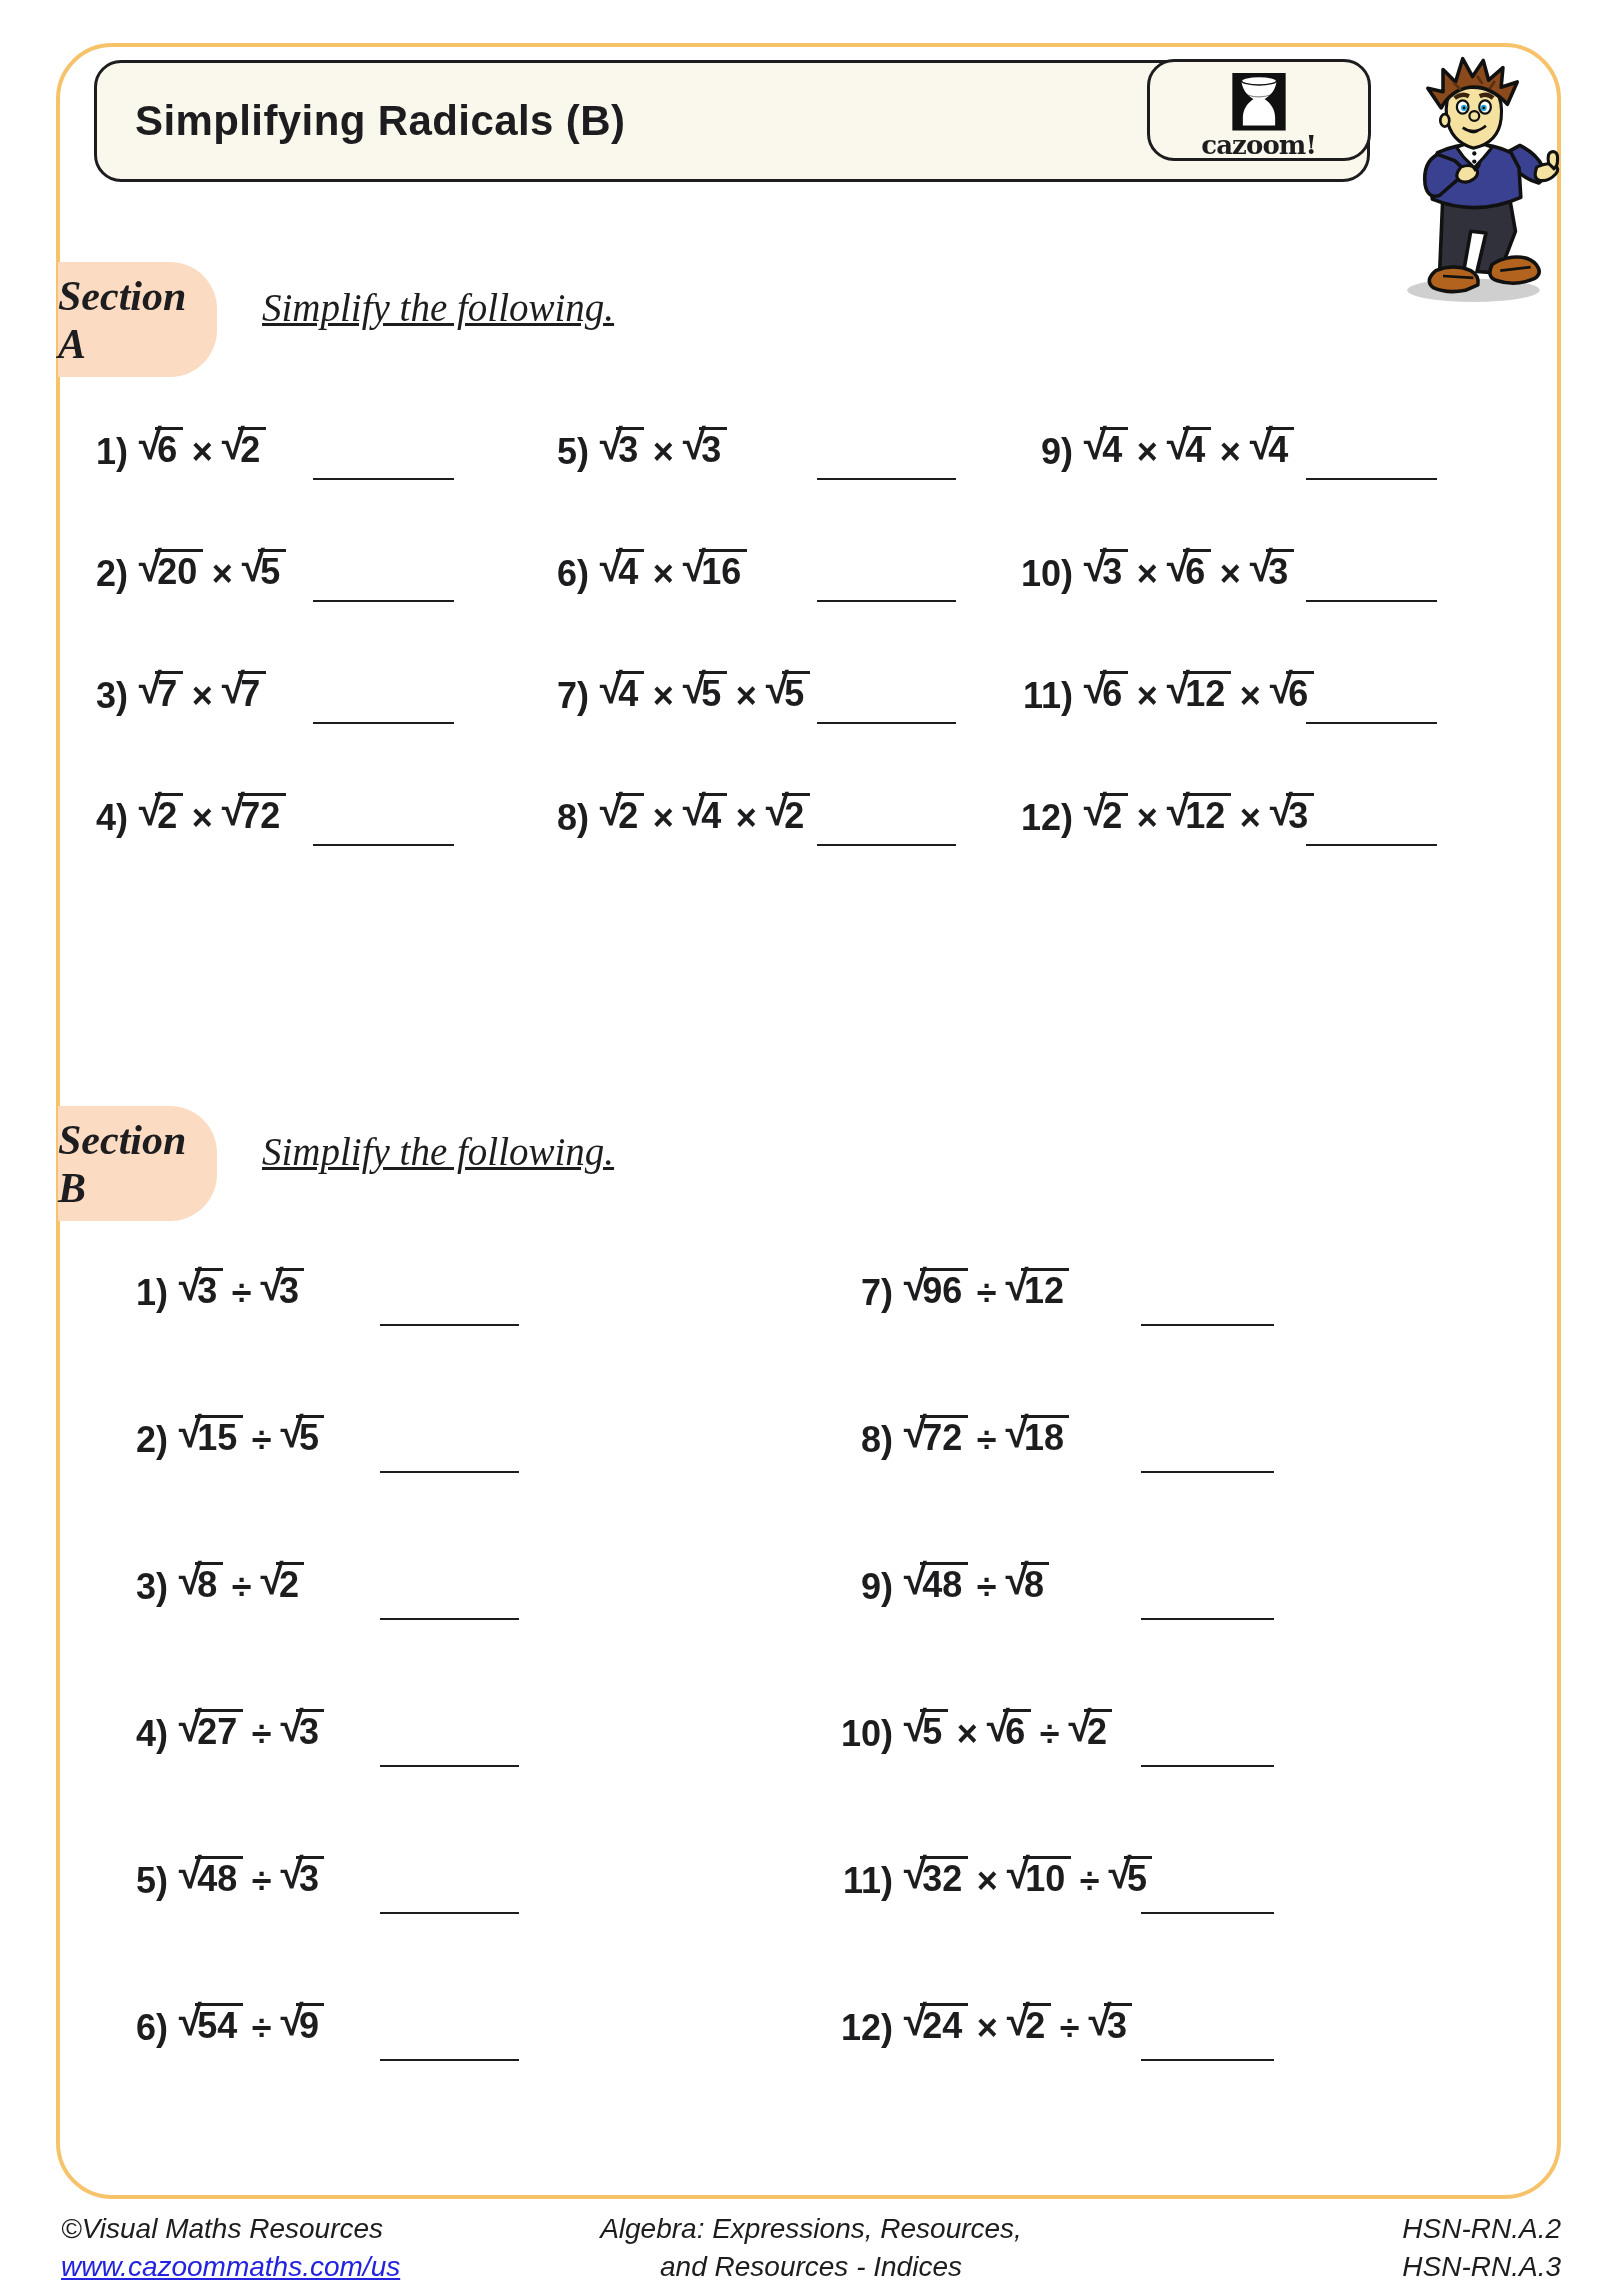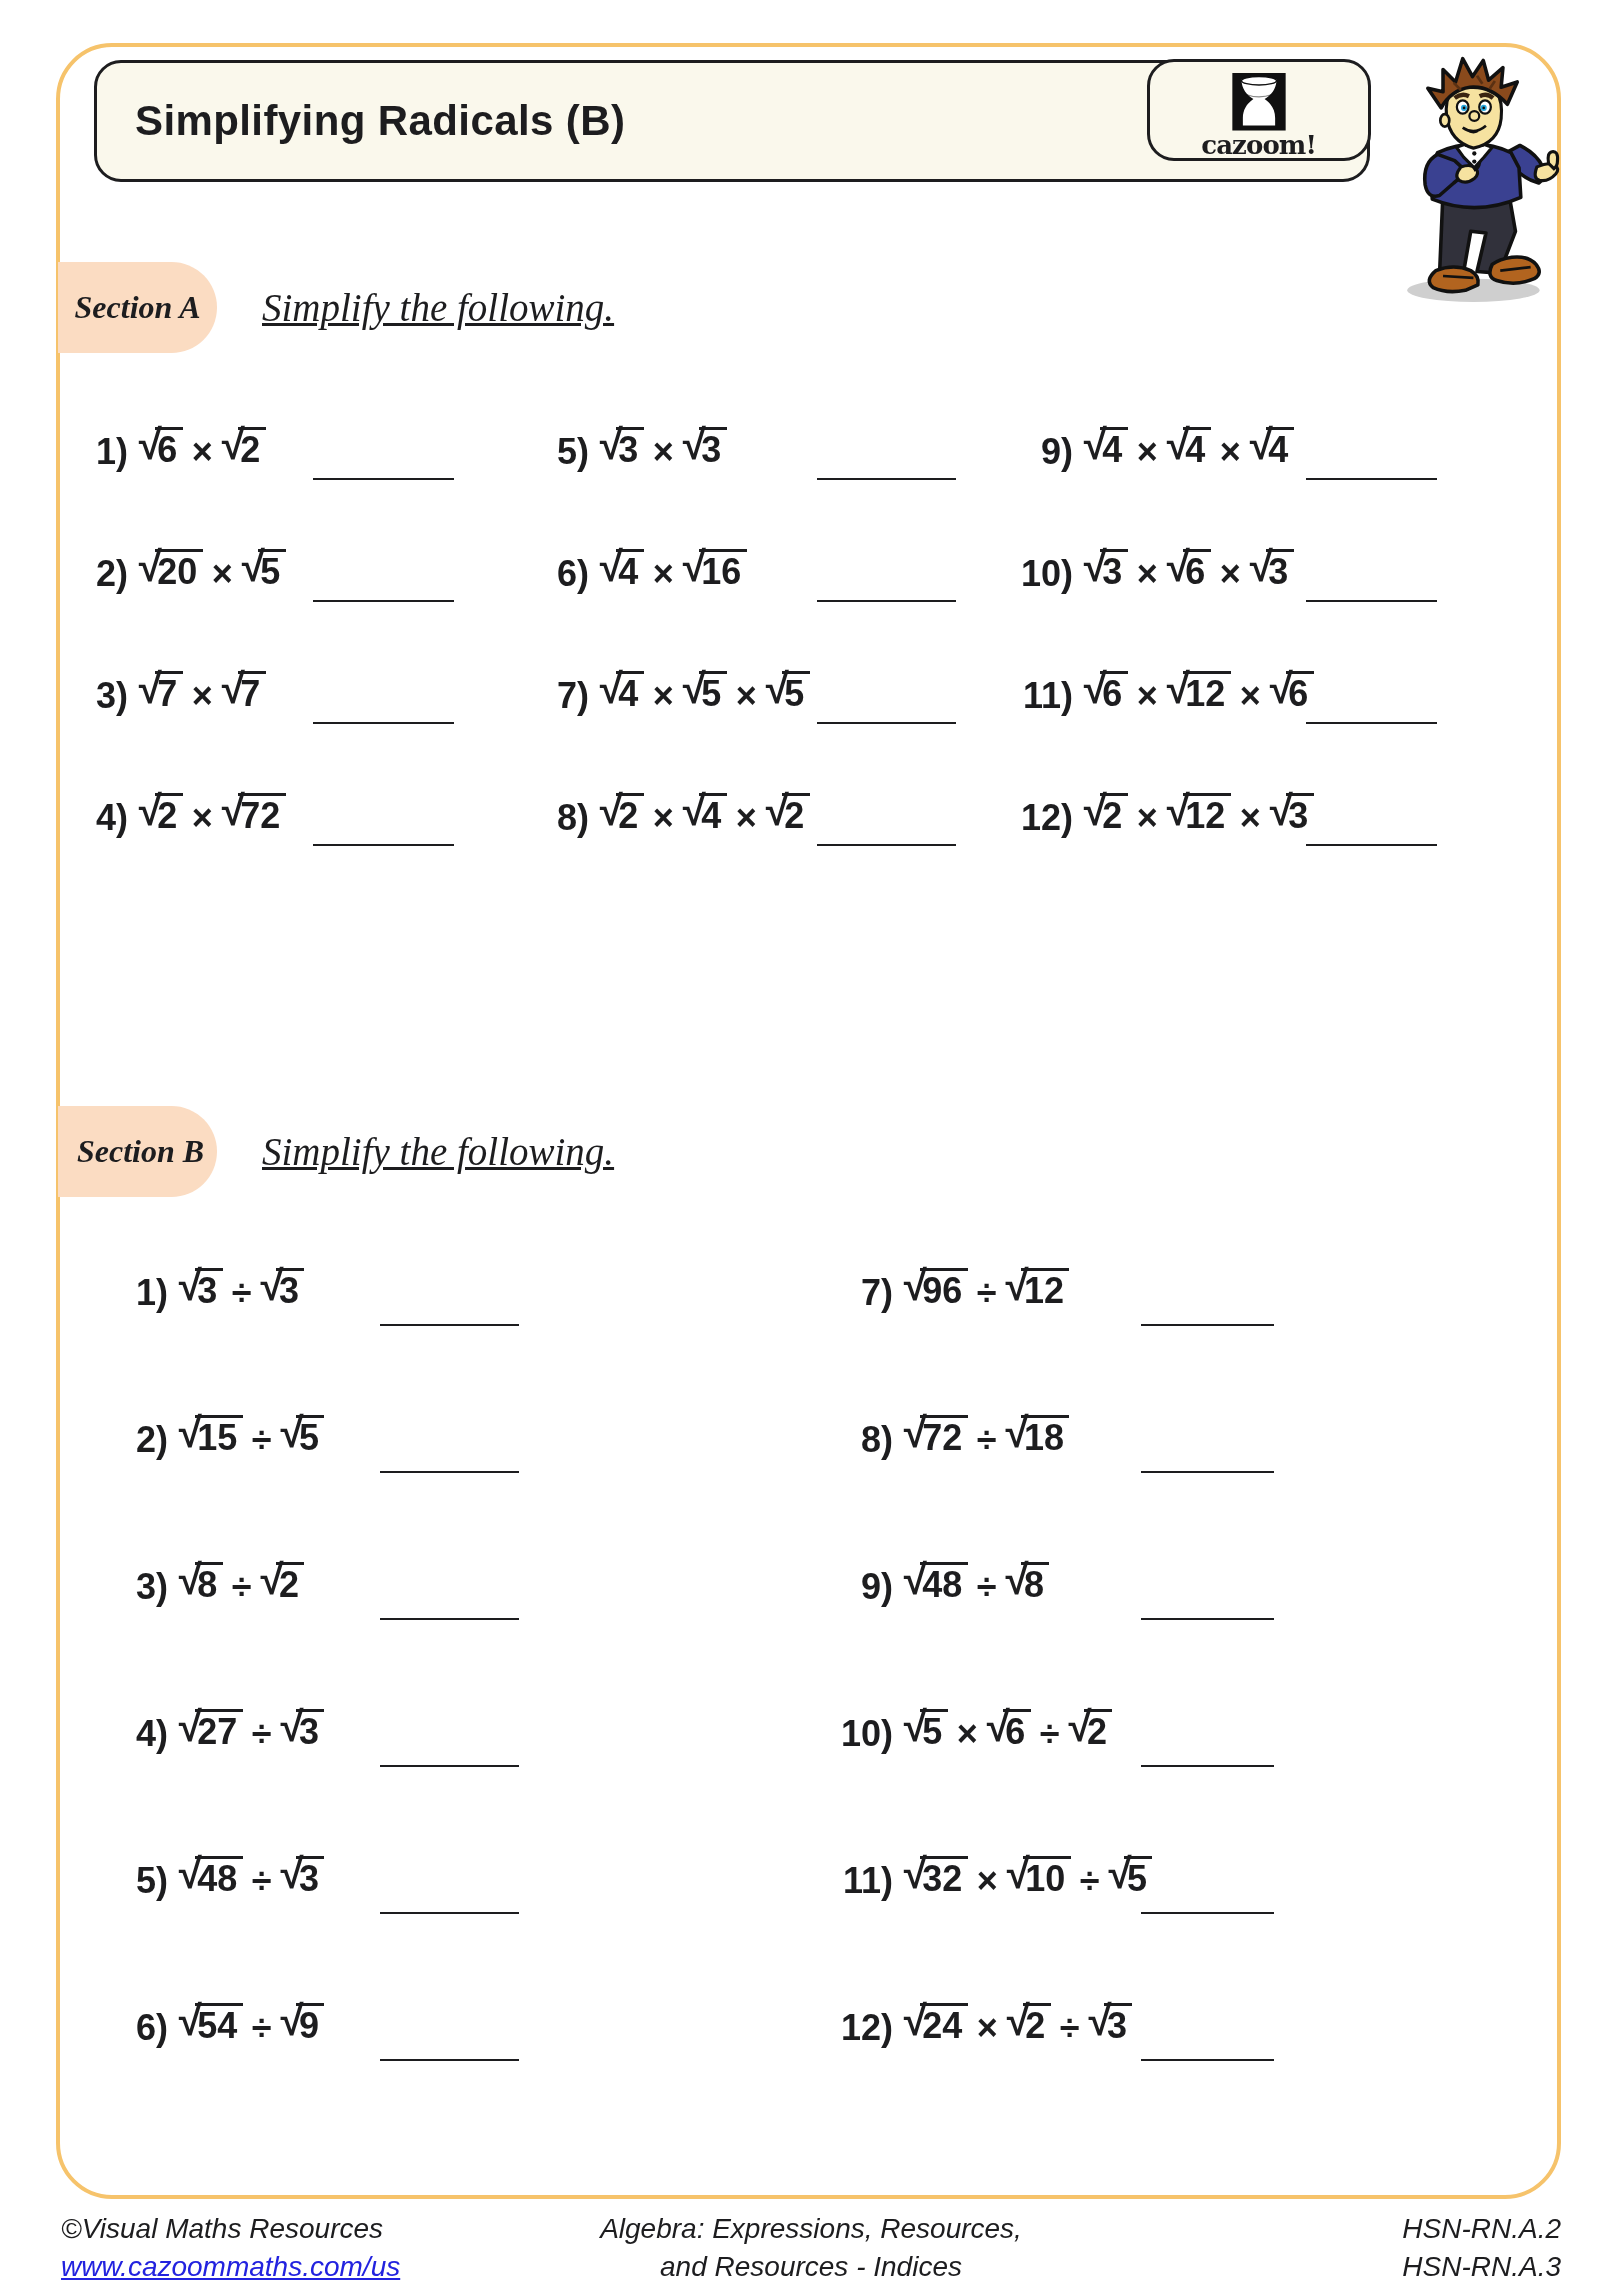--- a/index.html
+++ b/index.html
@@ -36,27 +36,27 @@
   }
   .logo-square{width:68px;height:73px;display:block;}
   .logo-wordmark{
     font-family:"DejaVu Serif","Liberation Serif",serif;
     font-weight:700;font-size:26px;letter-spacing:-0.9px;line-height:1.0;margin-top:1.8px;
   }
   
   .mascot{position:absolute;left:1384px;top:52px;width:186px;height:262px;z-index:3;}
   
   .section-tab{
-    position:absolute;left:58px;width:159px;height:91px;
+    position:absolute;left:58px;width:159px;height:115px;
     background:var(--tab);border-radius:0 47px 47px 0;
     display:flex;align-items:center;justify-content:center;
     font-family:"Liberation Serif","DejaVu Serif",serif;
-    font-style:italic;font-weight:700;font-size:32px;z-index:1;
-  }
-  .tab-a{top:262px;} .tab-b{top:1106px;padding-left:6px;}
+    font-style:italic;font-weight:700;font-size:42px;z-index:1;
+  }
+  .tab-a{top:262px;} .tab-b{top:1106px;}
   .section-instruction{
     position:absolute;left:262px;height:91px;display:flex;align-items:center;
     font-family:"Liberation Serif","DejaVu Serif",serif;
     font-style:italic;font-size:39px;z-index:1;text-decoration:underline;
   }
   .instr-a{top:262px;} .instr-b{top:1106px;}
   
   .problems{display:grid;grid-auto-flow:column;position:absolute;z-index:1;}
   .secA{left:76px;top:426px;grid-template-rows:repeat(4,122px);grid-template-columns:461px 484px 537px;}
   .secB{left:116px;top:1267px;grid-template-rows:repeat(6,147px);grid-template-columns:725px 716px;}

